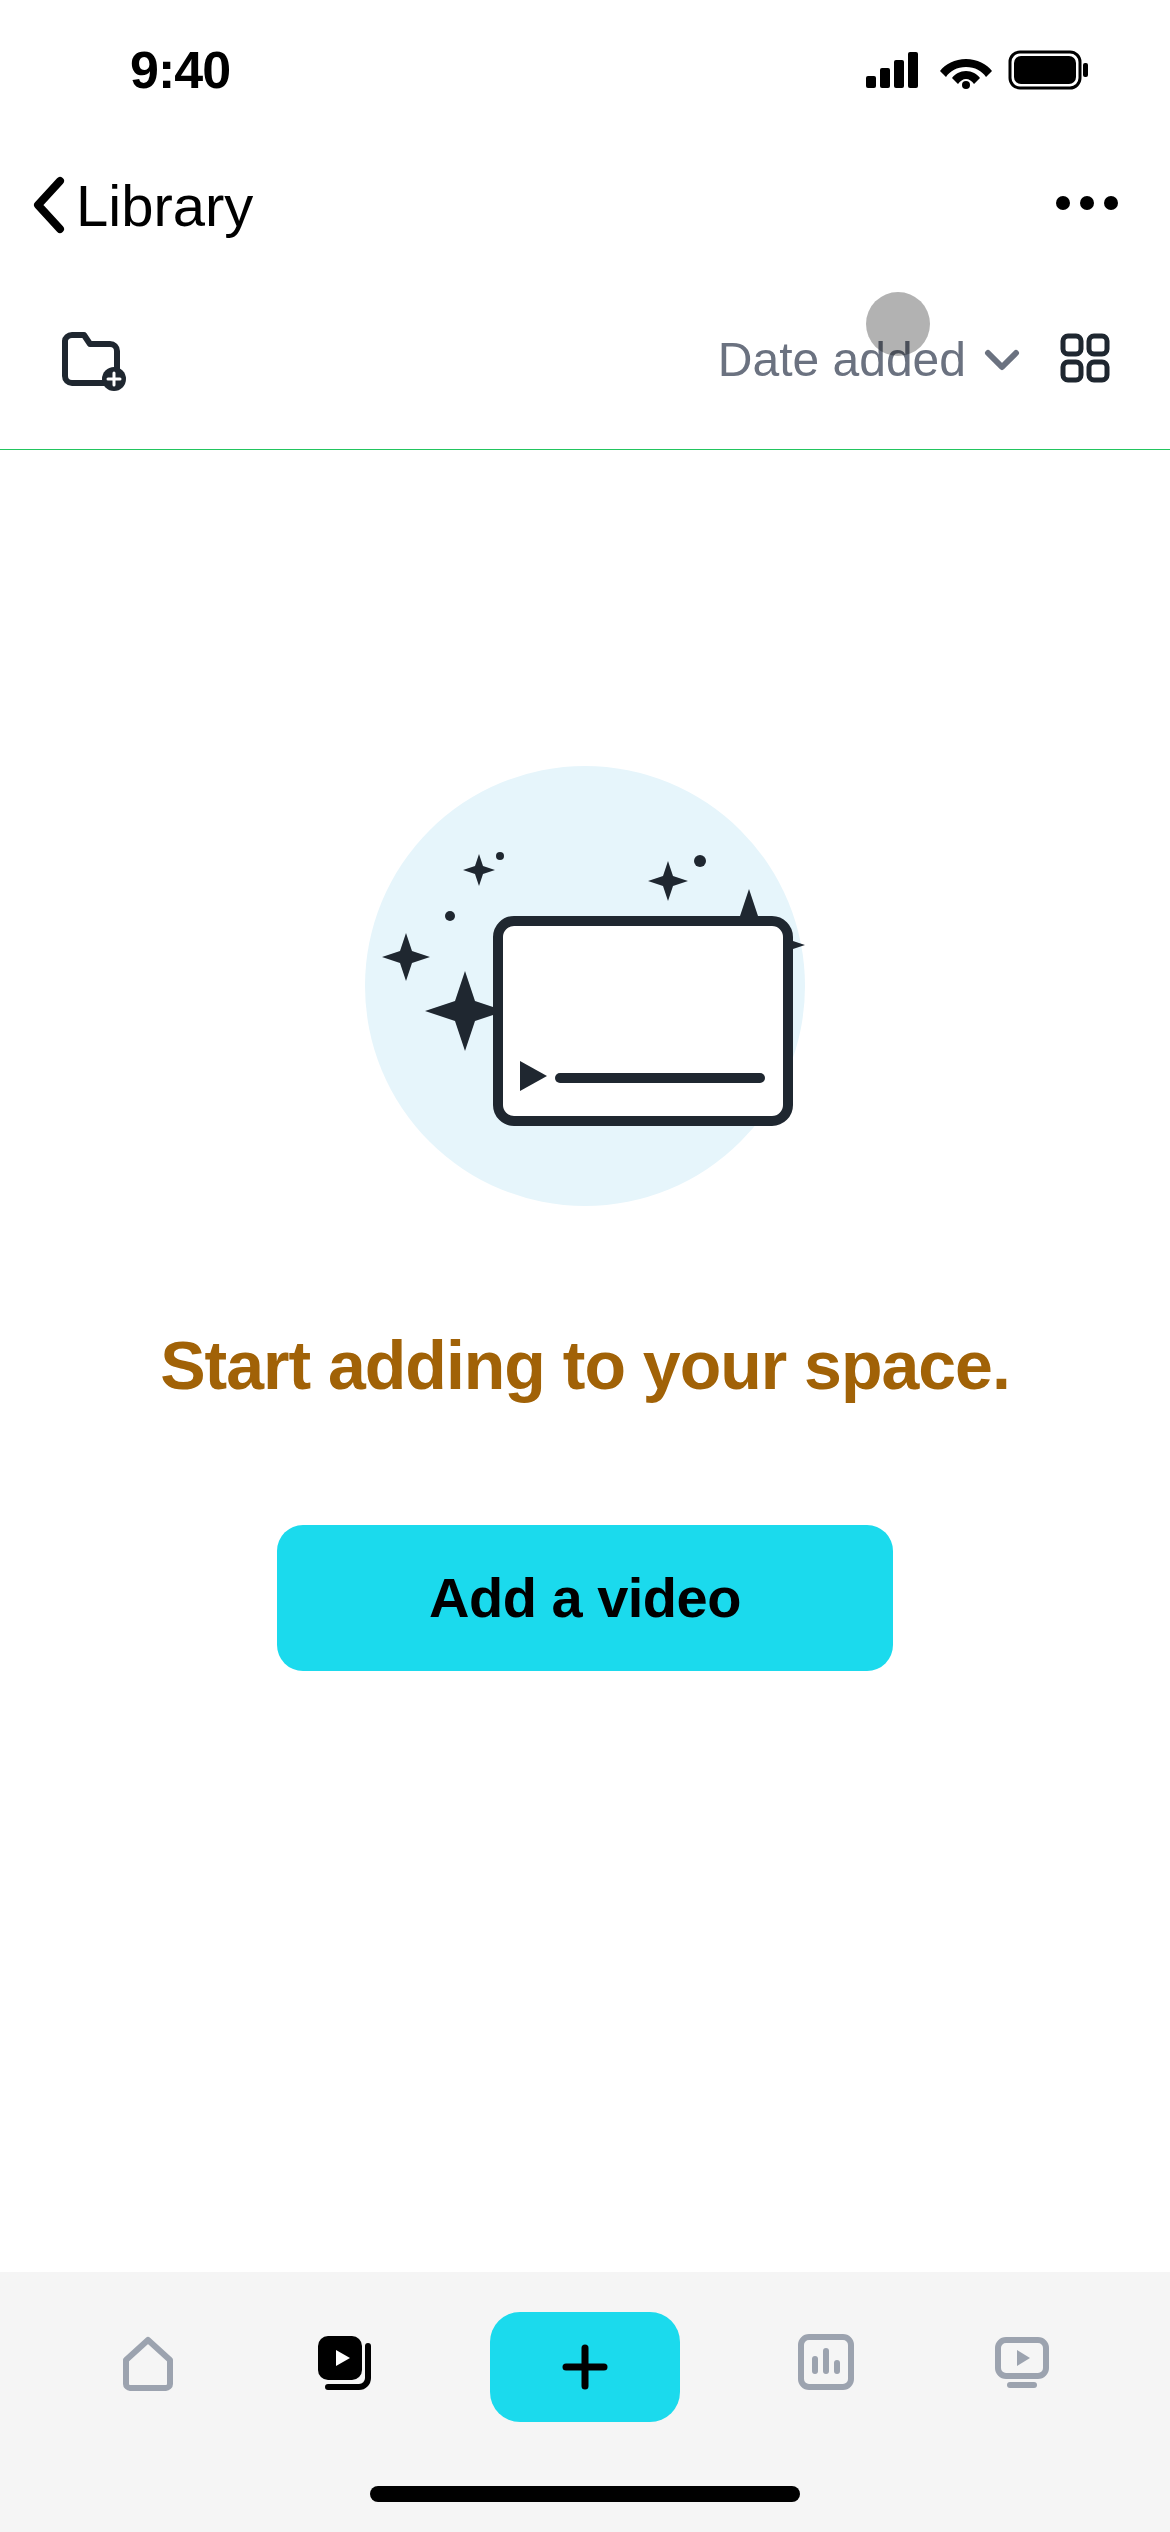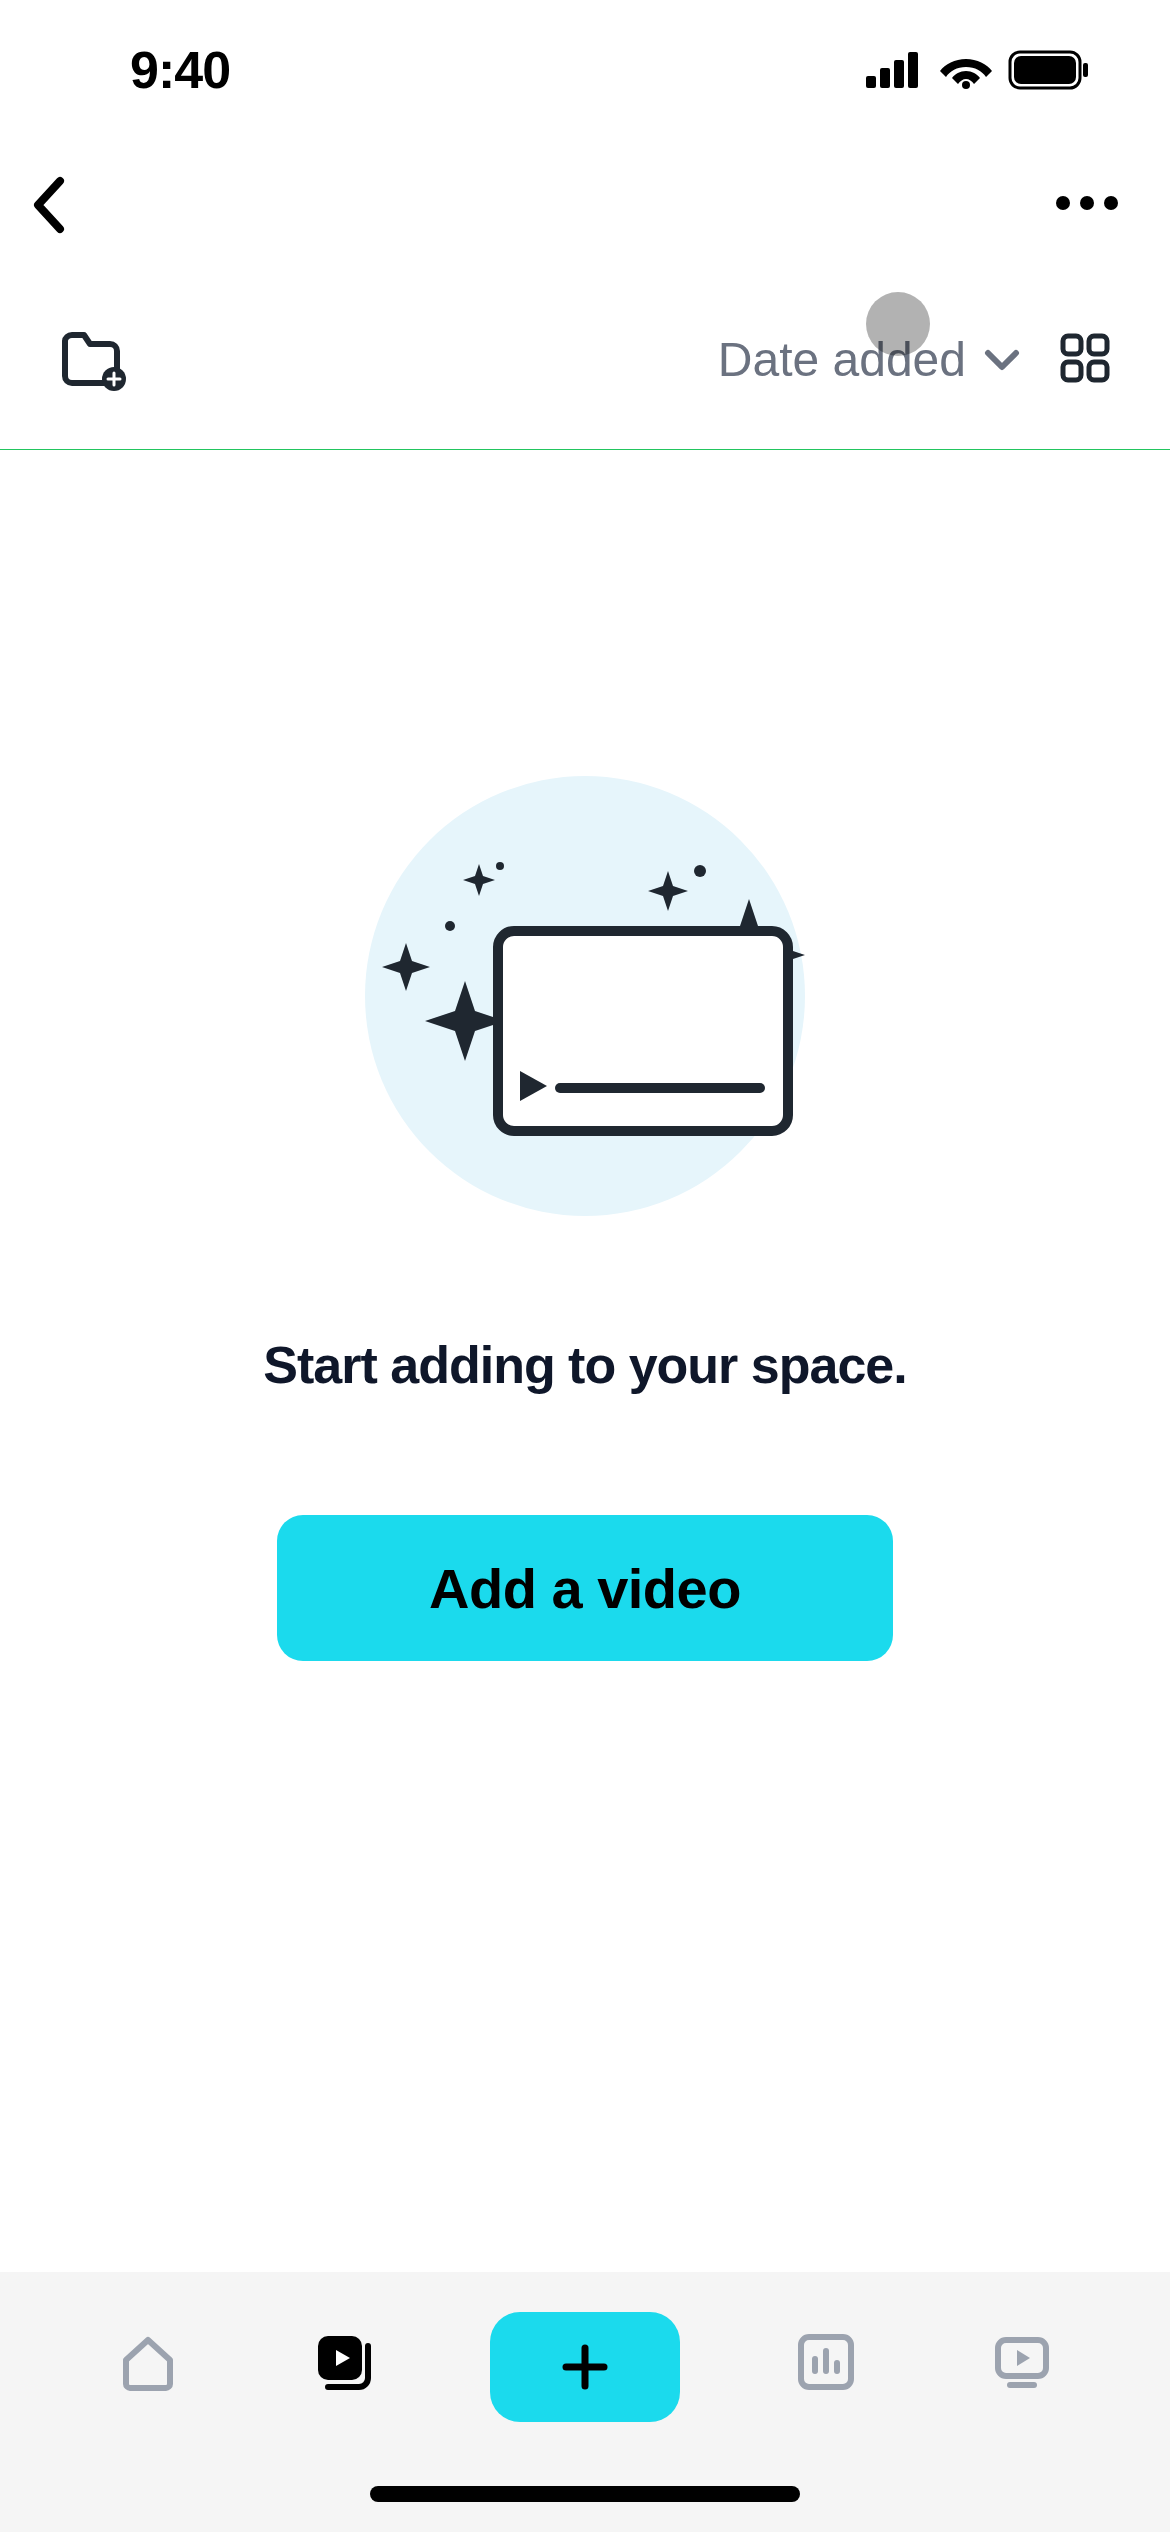--- a/index.html
+++ b/index.html
@@ -111,24 +111,24 @@
     }
     .empty-illustration {
       position: relative;
       width: 600px;
       height: 500px;
       display: flex;
       align-items: center;
       justify-content: center;
     }
     .empty-heading {
-      font-size: 52px;
+      font-size: 68px;
       font-weight: 700;
       text-align: center;
-      color: #0f172a;
+      color: #a16207;
       margin-top: 85px;
       line-height: 1.15;
       letter-spacing: -1px;
     }
     .cta-button {
       margin-top: 120px;
       width: 616px;
       height: 146px;
       background: #1bdaed;
       border-radius: 26px;
@@ -198,20 +198,21 @@
       <rect x="75" y="13" width="5" height="14" rx="2" fill="#000"></rect>
     </svg>
   </div>
 </div>
 
 <div class="nav-bar">
   <div class="back-button">
     <svg width="36" height="60" viewBox="0 0 36 60">
       <path d="M30 6 L8 30 L30 54" stroke="#000" stroke-width="8" fill="none" stroke-linecap="round" stroke-linejoin="round"></path>
     </svg>
+    <span>Library</span>
   </div>
   <div class="more-button">
     <svg width="66" height="20" viewBox="0 0 66 20">
       <circle cx="9" cy="10" r="7" fill="#000"></circle>
       <circle cx="33" cy="10" r="7" fill="#000"></circle>
       <circle cx="57" cy="10" r="7" fill="#000"></circle>
     </svg>
   </div>
 </div>
 

